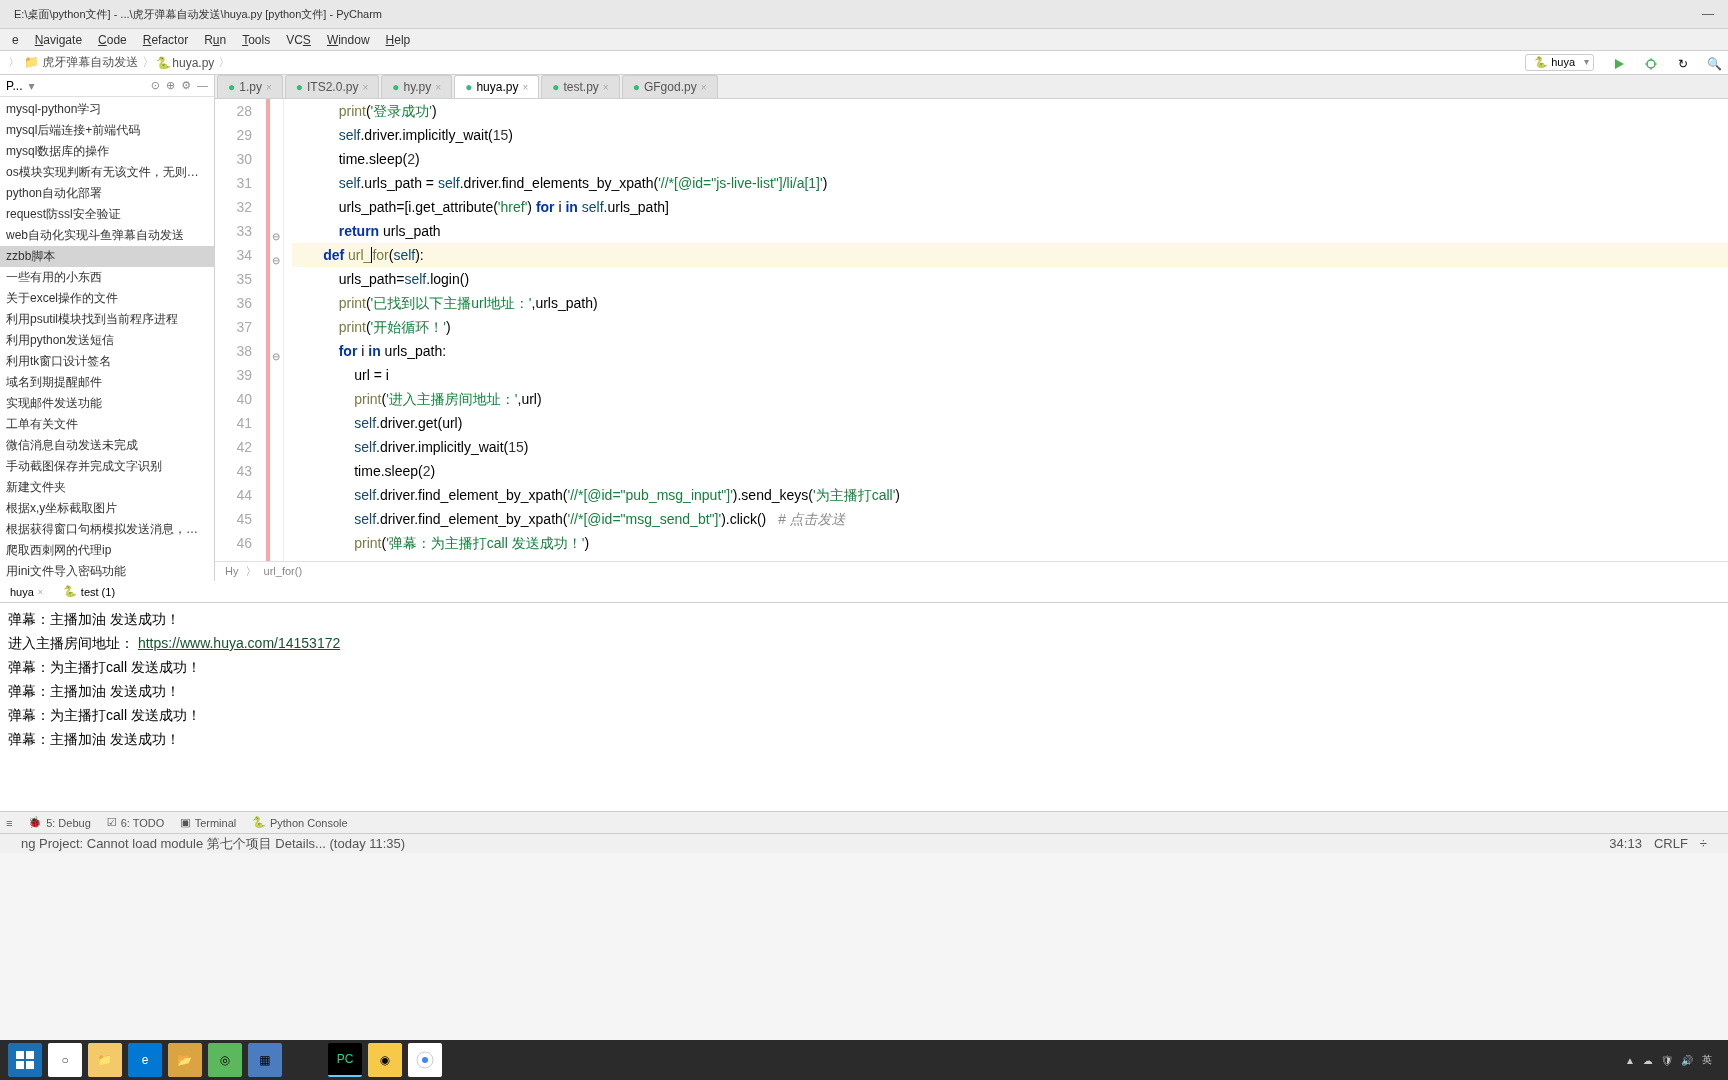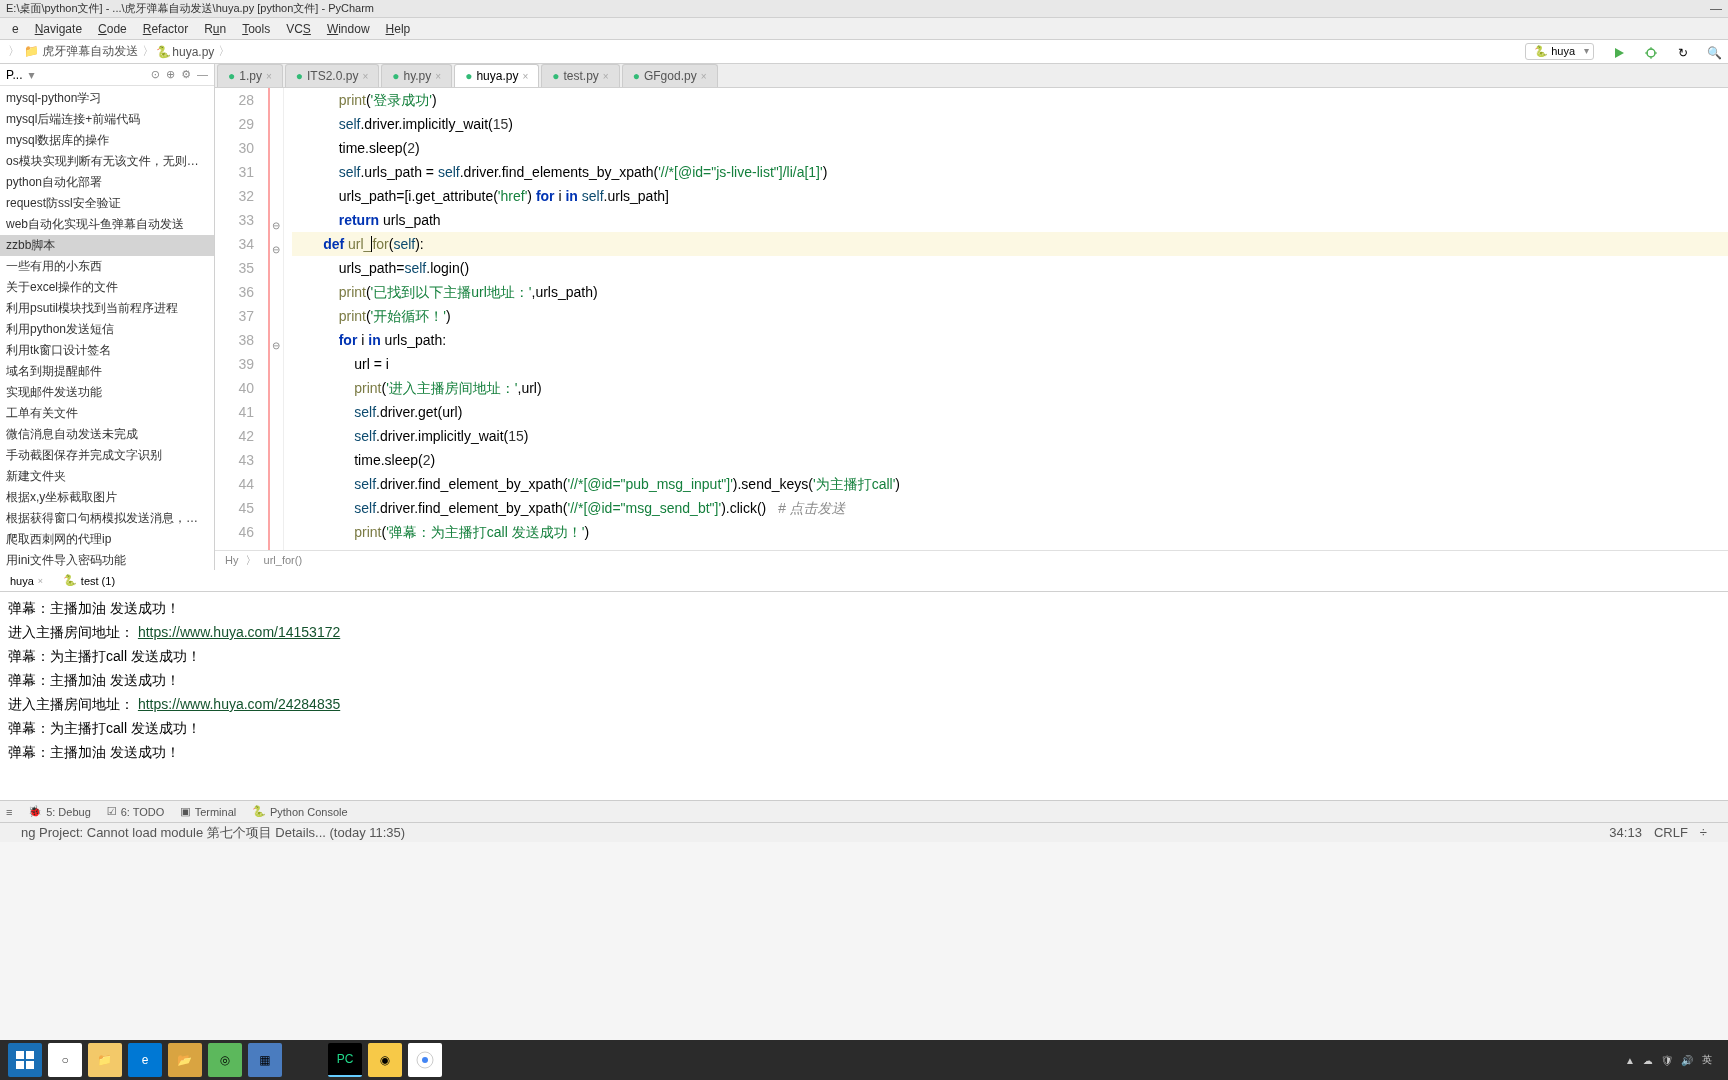--- a/index.html
+++ b/index.html
@@ -1,18 +1,18 @@
 <!DOCTYPE html>
 <html><head>
 <meta charset="utf-8">
 <style>
 * { margin: 0; padding: 0; box-sizing: border-box; font-family: "Microsoft YaHei", sans-serif; }
 body { font-size: 12px; background: #f5f5f5; overflow: hidden; width: 1728px; height: 1080px; }
 
-.title-bar { height: 18px; background: #e8e8e8; padding: 0 6px; display: flex; align-items: center; border-bottom: 1px solid #d0d0d0; }
+.title-bar { height: 29px; background: #e8e8e8; padding: 0 14px; display: flex; align-items: center; border-bottom: 1px solid #d0d0d0; }
 .title-bar .title { font-size: 11px; color: #333; }
 .title-bar .controls { margin-left: auto; display: flex; gap: 12px; color: #555; }
 
 .menu-bar { height: 22px; background: #f0f0f0; display: flex; align-items: center; padding: 0 4px; border-bottom: 1px solid #d0d0d0; }
 .menu-item { padding: 2px 8px; font-size: 12px; color: #333; }
 .menu-item u { text-decoration: underline; }
 
 .crumb-bar { height: 24px; background: #fff; display: flex; align-items: center; padding: 0 6px; border-bottom: 1px solid #d0d0d0; justify-content: space-between; }
 .crumbs { display: flex; align-items: center; gap: 2px; font-size: 12px; color: #555; }
 .crumbs .sep { color: #aaa; margin: 0 2px; }
@@ -31,21 +31,21 @@
 .tree-item { padding: 2px 6px; font-size: 12px; color: #333; white-space: nowrap; overflow:hidden; text-overflow:ellipsis; }
 .tree-item.selected { background: #d4d4d4; }
 
 .editor-area { flex:1; display:flex; flex-direction:column; background:#fff; }
 .tabs { height: 24px; display:flex; align-items:flex-end; border-bottom:1px solid #d0d0d0; background:#eeeeee; }
 .tab { padding: 4px 10px; font-size: 12px; display:flex; align-items:center; gap:4px; background:#e0e0e0; border:1px solid #ccc; border-bottom:none; border-radius:3px 3px 0 0; margin-left:2px; color:#555;}
 .tab.active { background:#fff; color:#000; }
 .tab .close { color:#aaa; font-size:10px; }
 
 .code-wrap { flex:1; display:flex; font-family: "JetBrains Mono", Consolas, monospace; font-size: 14px; line-height: 24px; overflow:hidden;}
-.gutter { width: 55px; background:#fff; color:#aaa; text-align:right; padding-right:14px; border-right:2px solid #fca5a5;}
+.gutter { width: 55px; background:#fff; color:#aaa; text-align:right; padding-right:14px; border-right:4px solid #fca5a5;}
 .fold-col { width:14px; background:#fff; border-right:1px solid #eee; position:relative;}
 .fold-mark { position:absolute; font-size:10px; color:#888; left:2px;}
 .code { flex:1; white-space:pre; overflow:auto; padding-left:8px; background:#fff;}
 .hl-line { background:#fcf8e3; display:block; }
 .kw { color:#0033b3; font-weight:bold; }
 .self { color:#0c4a6e; }
 .str { color:#15803d; }
 .fn { color:#7a7a43; }
 .cm { color:#8c8c8c; font-style:italic; }
 .op { color:#333; }
@@ -221,21 +221,20 @@
     </div>
   <div class="console-tab">🐍 <span>test (1)</span></div>
 </div>
 
 <div class="console">
   <div class="console-content" id="console">
       <div>弹幕：主播加油 发送成功！</div>
       <div>进入主播房间地址： <a href="#">https://www.huya.com/14153172</a></div>
       <div>弹幕：为主播打call 发送成功！</div>
       <div>弹幕：主播加油 发送成功！</div>
-      <div>进入主播房间地址： <a href="#">https://www.huya.com/24284835</a></div>
       <div>弹幕：为主播打call 发送成功！</div>
       <div>弹幕：主播加油 发送成功！</div>
     </div>
 </div>
 
 <div class="bottom-tabs">
   <span class="bt-item">≡</span>
   <span class="bt-item">🐞 <span>5: Debug</span></span>
   <span class="bt-item">☑ <span>6: TODO</span></span>
   <span class="bt-item">▣ <span>Terminal</span></span>

